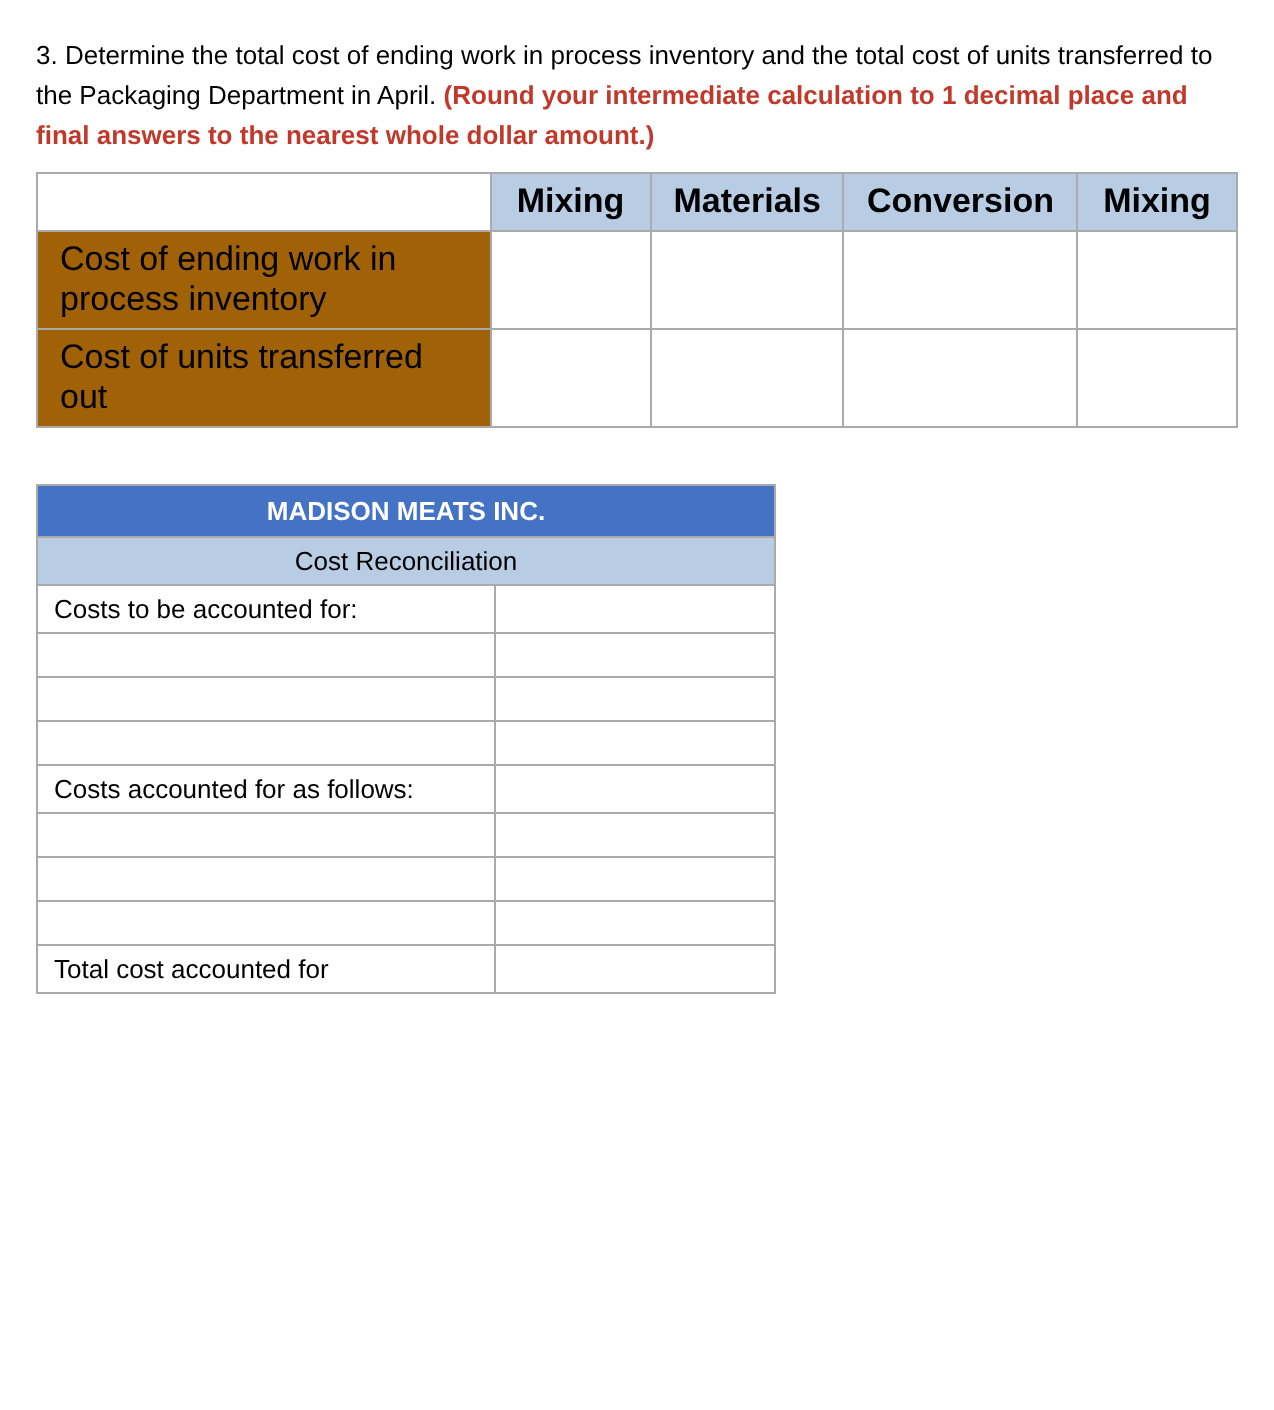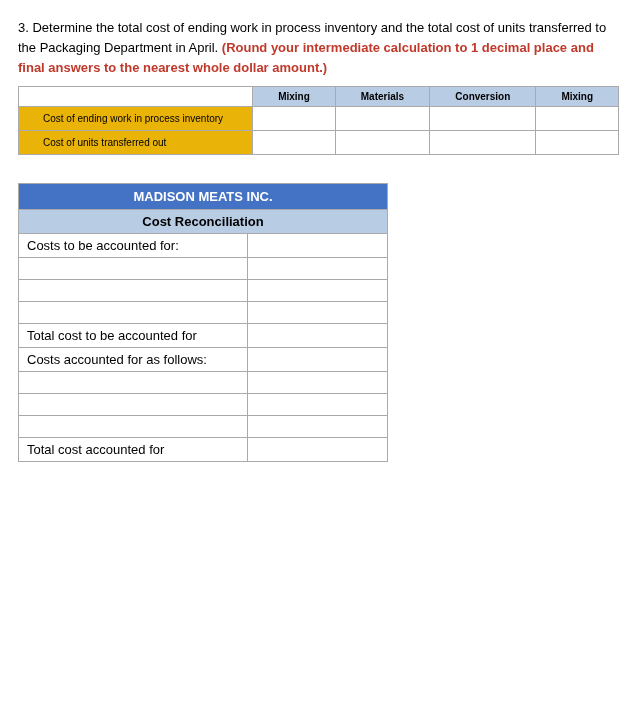--- a/index.html
+++ b/index.html
@@ -23,32 +23,32 @@
       font-weight: bold;
     }
     
     .table-q3 {
       border-collapse: collapse;
       width: 100%;
       margin-top: 8px;
     }
     .table-q3 th, .table-q3 td {
       border: 1px solid #aaa;
-      padding: 4px 24px;
-      text-align: center;
-      font-size: 10px;
+      padding: 4px 11px;
+      text-align: center;
+      font-size: 17px;
     }
     .table-q3 th {
       background: #b8cce4;
       font-weight: bold;
       text-align: center;
     }
     .table-q3 td.label-cell {
       text-align: left;
-      background: #eab308;
+      background: #a16207;
     }
     .table-q3 td.input-cell {
       background: #fff;
       min-width: 80px;
       height: 24px;
     }
     .table-q3 thead tr th:first-child {
       background: #fff;
       border: 1px solid #aaa;
     }
@@ -72,21 +72,21 @@
     }
     .table-q4 .header-title {
       background: #4472c4;
       color: #fff;
       font-weight: bold;
       text-align: center;
       padding: 5px 8px;
     }
     .table-q4 .header-subtitle {
       background: #b8cce4;
-      font-weight: bold;
+      font-weight: normal;
       text-align: center;
       padding: 4px 20px;
     }
     .table-q4 td.label-cell {
       text-align: left;
       background: #fff;
       width: 230px;
     }
     .table-q4 td.input-cell {
       background: #fff;
@@ -167,24 +167,20 @@
       </tr>
       <tr>
         <td class="indent-cell"></td>
         <td class="input-cell"></td>
       </tr>
       <tr>
         <td class="indent-cell"></td>
         <td class="input-cell"></td>
       </tr>
 
-      <tr>
-        <td class="label-cell total-label">Total cost to be accounted for</td>
-        <td class="input-cell"></td>
-      </tr>
 
       <tr>
         <td class="label-cell">Costs accounted for as follows:</td>
         <td class="input-cell"></td>
       </tr>
 
       <tr>
         <td class="indent-cell"></td>
         <td class="input-cell"></td>
       </tr>

